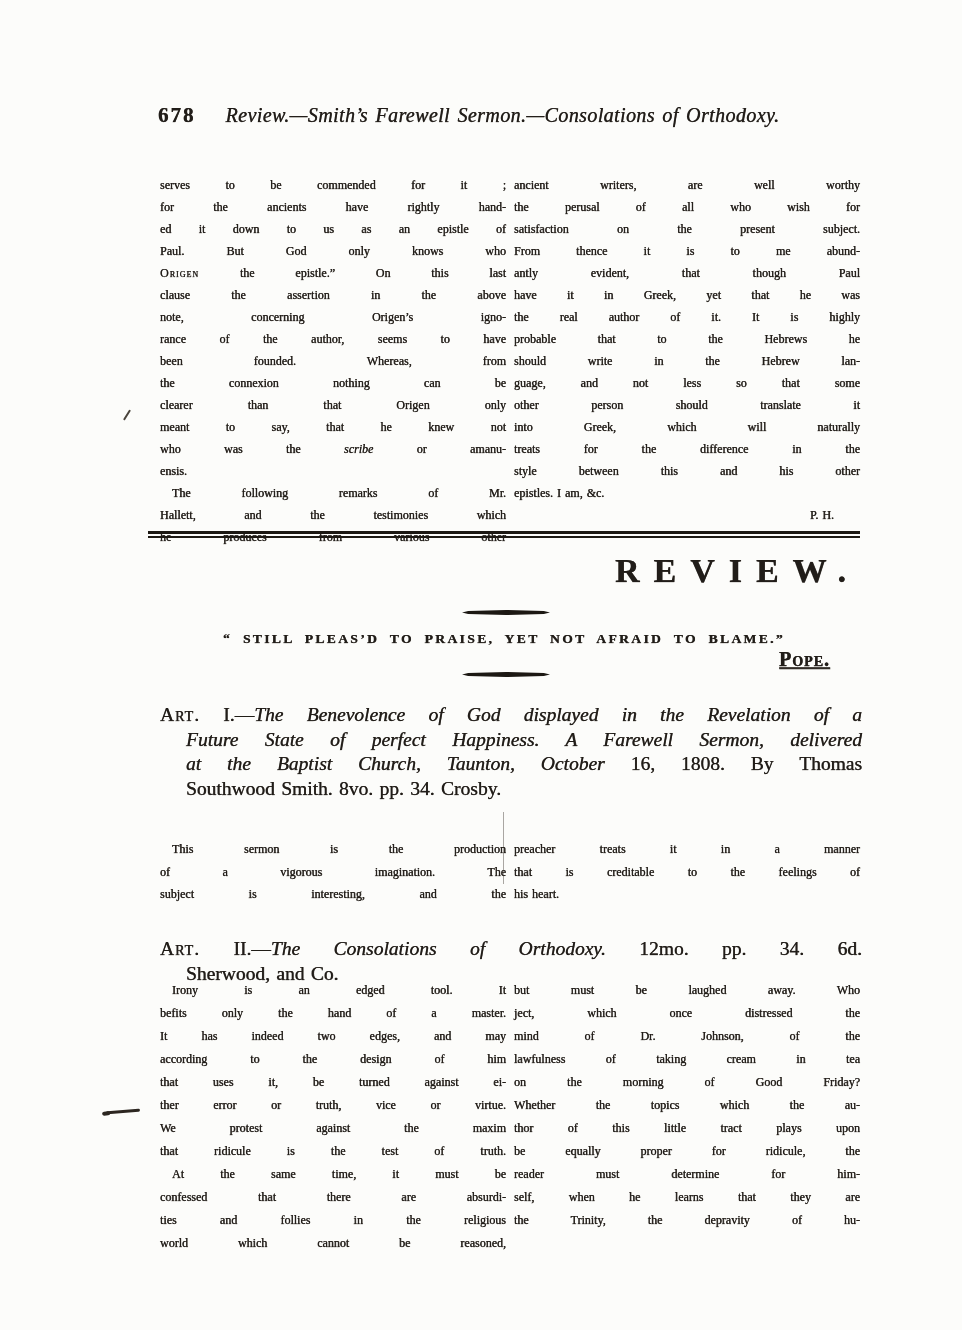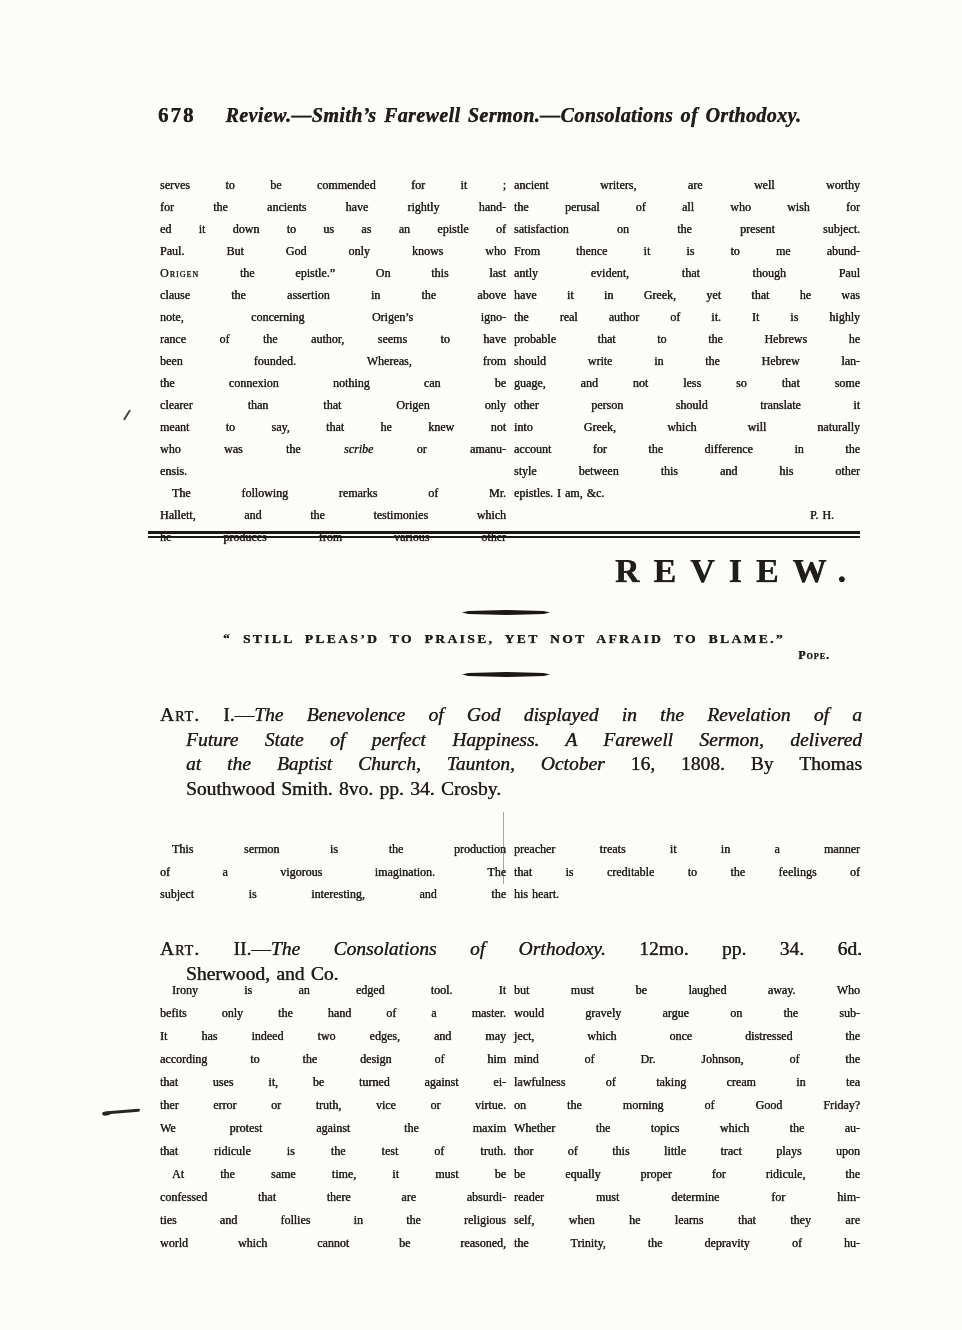--- a/index.html
+++ b/index.html
@@ -7,21 +7,21 @@
     width:962px;height:1330px;position:relative;overflow:hidden;
     background:#fcfcfa;
     font-family:"Liberation Serif","DejaVu Serif",serif;
     color:#211d19;
   }
   .ink{ text-shadow:0.3px 0.3px 0.6px rgba(30,24,18,0.8); -webkit-text-stroke:0.25px rgba(30,24,18,0.55); }
 
   
   .runhead{position:absolute;top:103px;left:158px;width:702px;display:flex;align-items:baseline;}
   .pagenum{font-size:21px;font-weight:bold;letter-spacing:2px;}
-  .runtitle{font-size:20px;font-weight:bold;font-style:italic;margin-left:30px;letter-spacing:0.4px;word-spacing:2px;white-space:nowrap;}
+  .runtitle{font-size:20px;font-weight:normal;font-style:italic;margin-left:30px;letter-spacing:0.4px;word-spacing:2px;white-space:nowrap;}
 
   
   .col{position:absolute;width:346px;font-size:12px;line-height:22px;word-spacing:1px;margin-top:30px;}
   .tl{text-align:justify;text-align-last:justify;}
   .tl.fl{text-align-last:left;}
   .tl.rt{text-align-last:right;padding-right:26px;}
   .sc{font-variant:small-caps;letter-spacing:1px;}
 
   .col-l{left:160px;}
   .col-r{left:514px;}
@@ -35,21 +35,21 @@
 
   
   .review-title{position:absolute;top:552px;left:148px;width:712px;text-align:right;
     font-size:34px;font-weight:bold;letter-spacing:14px;padding-left:14px;box-sizing:border-box;}
   .swell{position:absolute;left:462px;width:88px;height:5px;background:#1c1813;
     clip-path:polygon(0 50%,7% 22%,50% 0,93% 22%,100% 50%,93% 78%,50% 100%,7% 78%);}
   .swell.s1{top:610px;}
   .swell.s2{top:672px;}
   .epigraph{position:absolute;top:631px;left:148px;width:712px;text-align:center;
     font-size:13.5px;font-weight:bold;letter-spacing:2.4px;word-spacing:5px;}
-  .epigraph-attr{position:absolute;top:648px;right:132px;font-size:12px;font-weight:bold;}
+  .epigraph-attr{position:absolute;top:648px;right:132px;font-size:20px;font-weight:bold;text-decoration:underline;}
 
   
   .art-head{position:absolute;left:160px;width:702px;font-size:19.5px;line-height:24.5px;word-spacing:1.5px;}
   .art-head .tl:not(:first-child){padding-left:26px;}
   .h1{top:703px;}
   .h2{top:893px;margin-top:44px;}
 
   
   .gutter-line{position:absolute;left:503px;top:812px;width:1px;height:72px;background:rgba(45,38,30,0.4);}
   .mark-slash{position:absolute;left:126px;top:409px;width:2px;height:12px;background:#4a443c;transform:rotate(32deg);border-radius:1px;}
@@ -91,21 +91,21 @@
       <div class="tl">satisfaction on the present subject.</div>
       <div class="tl">From thence it is to me abund-</div>
       <div class="tl">antly evident, that though Paul</div>
       <div class="tl">have it in Greek, yet that he was</div>
       <div class="tl">the real author of it. It is highly</div>
       <div class="tl">probable that to the Hebrews he</div>
       <div class="tl">should write in the Hebrew lan-</div>
       <div class="tl">guage, and not less so that some</div>
       <div class="tl">other person should translate it</div>
       <div class="tl">into Greek, which will naturally</div>
-      <div class="tl">account for the difference in the</div>
+      <div class="tl">treats for the difference in the</div>
       <div class="tl">style between this and his other</div>
       <div class="tl fl">epistles. I am, &amp;c.</div>
       <div class="tl rt">P. H.</div>
     </div>
 
   <div class="double-rule"></div>
 
   <div class="review-title">REVIEW.</div>
   <div class="swell s1"></div>
   <div class="epigraph">“ STILL PLEAS’D TO PRAISE, YET NOT AFRAID TO BLAME.”</div>
@@ -142,21 +142,20 @@
       <div class="tl">ther error or truth, vice or virtue.</div>
       <div class="tl">We protest against the maxim</div>
       <div class="tl">that ridicule is the test of truth.</div>
       <div class="tl"> At the same time, it must be</div>
       <div class="tl">confessed that there are absurdi-</div>
       <div class="tl">ties and follies in the religious</div>
       <div class="tl">world which cannot be reasoned,</div>
     </div>
   <div class="col col-r art2b">
       <div class="tl">but must be laughed away. Who</div>
-      <div class="tl">would gravely argue on the sub-</div>
       <div class="tl">ject, which once distressed the</div>
       <div class="tl">mind of Dr. Johnson, of the</div>
       <div class="tl">lawfulness of taking cream in tea</div>
       <div class="tl">on the morning of Good Friday?</div>
       <div class="tl">Whether the topics which the au-</div>
       <div class="tl">thor of this little tract plays upon</div>
       <div class="tl">be equally proper for ridicule, the</div>
       <div class="tl">reader must determine for him-</div>
       <div class="tl">self, when he learns that they are</div>
       <div class="tl">the Trinity, the depravity of hu-</div>

